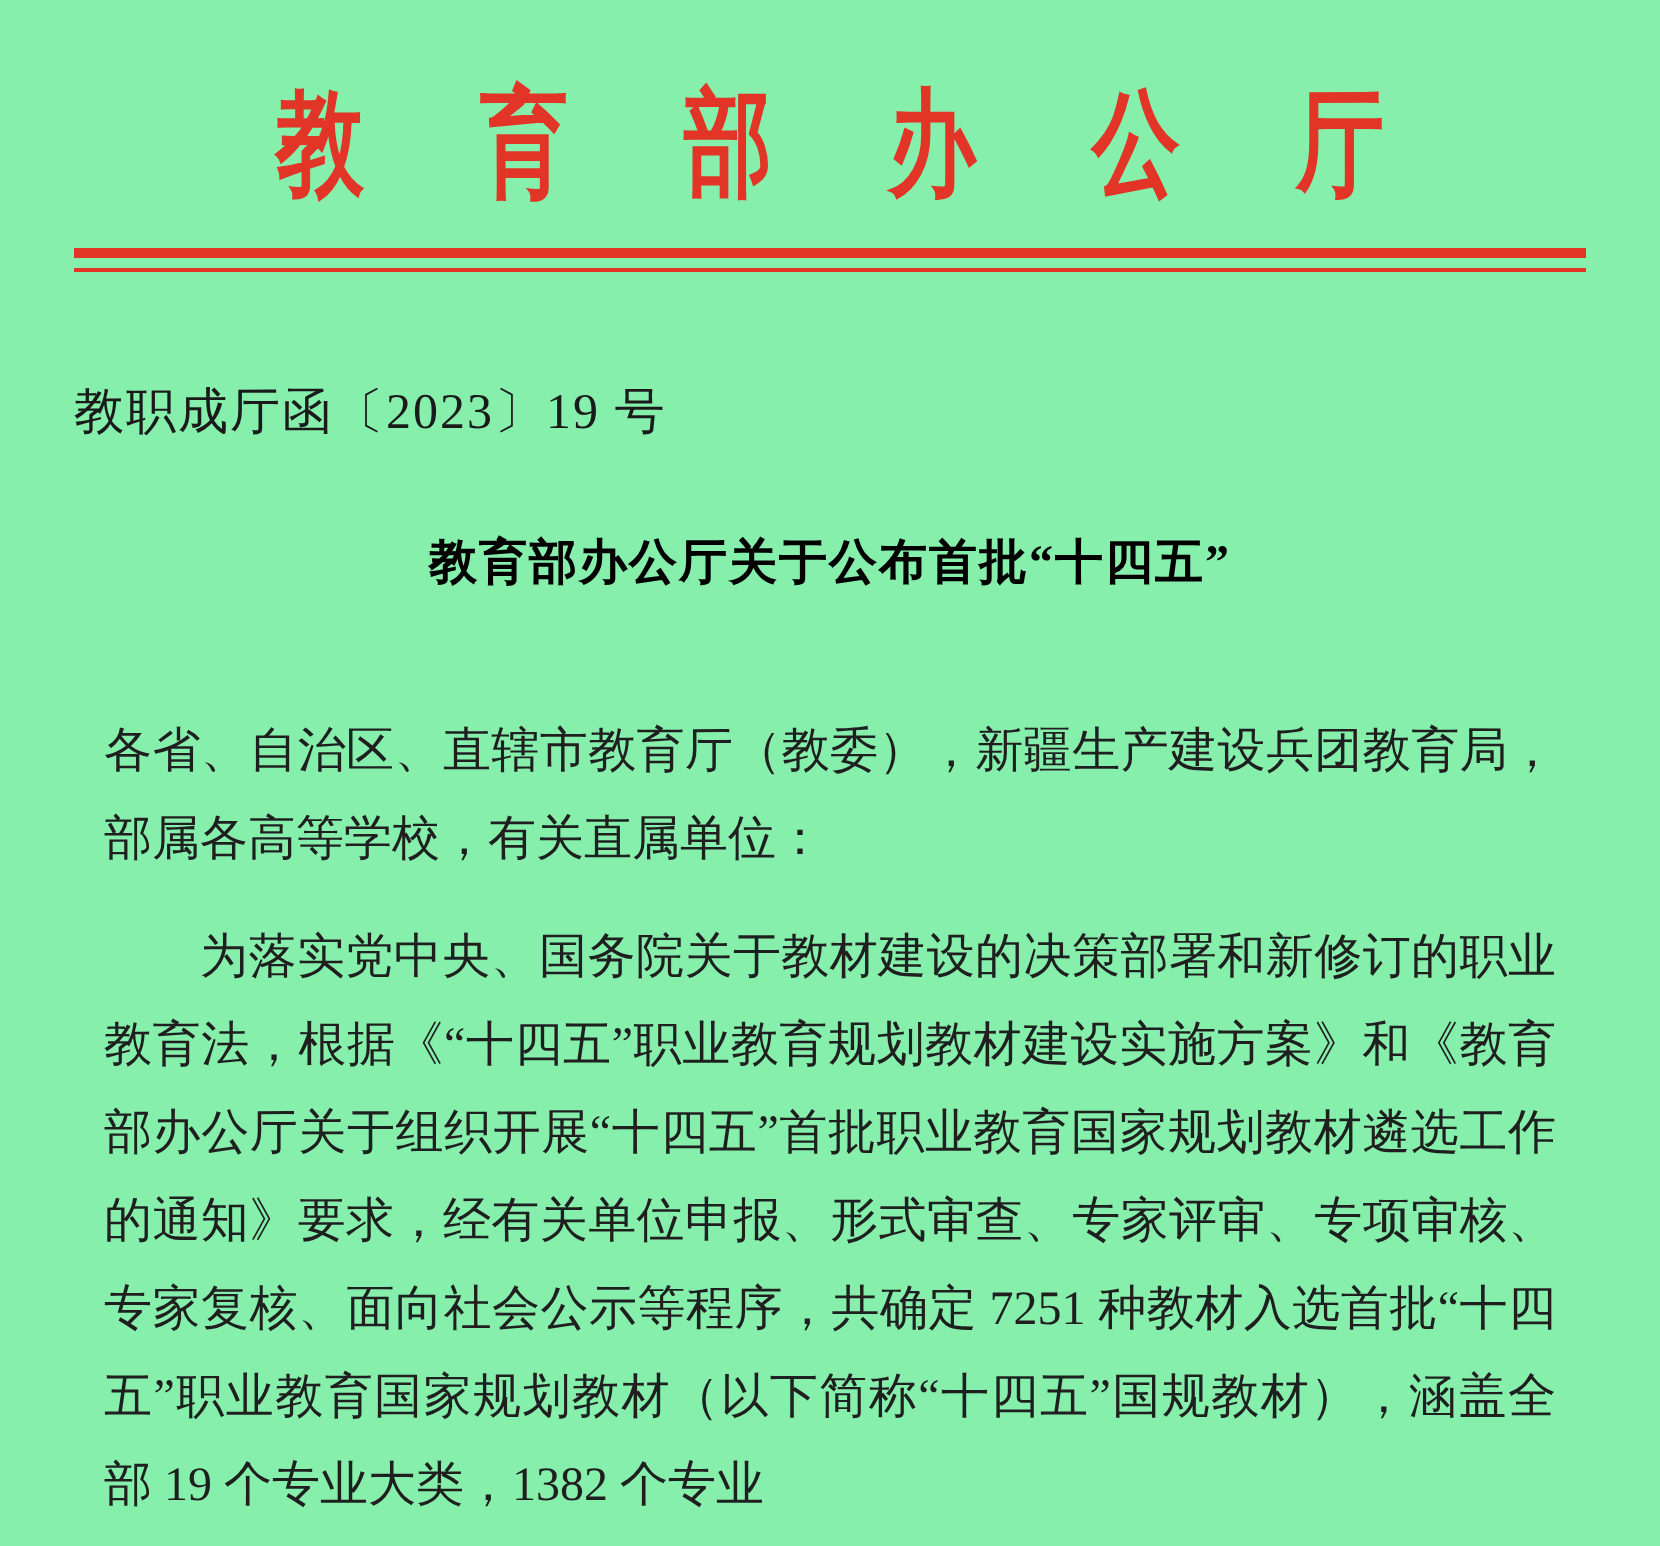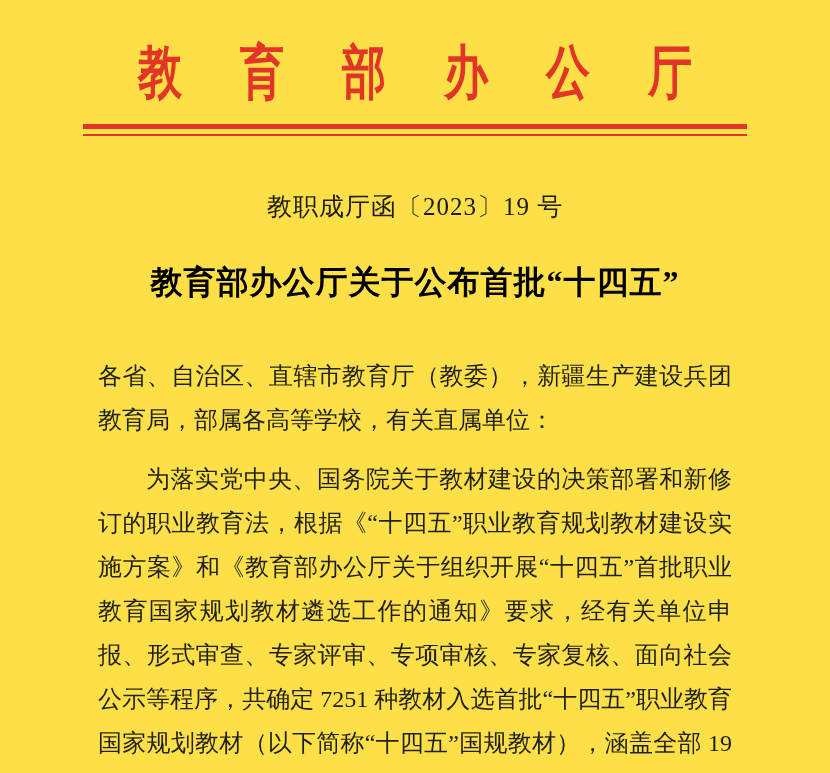--- a/index.html
+++ b/index.html
@@ -4,22 +4,22 @@
 <style>
   :root { --accent: #e23528; --ink: #1f1f1f; }
   html, body { margin: 0; padding: 0; background: #ffffff; }
   body {
     width: 830px; height: 773px; overflow: hidden;
     font-family: "Liberation Serif", "DejaVu Serif", serif;
   }
   .page {
     box-sizing: border-box;
     width: 830px; height: 773px;
-    padding: 0 83px;
-    background: #fde047;
+    padding: 0 37px;
+    background: #86efac;
     overflow: hidden;
   }
   .header {
     margin-top: 30px;
     height: 84px;
     display: flex; align-items: center; justify-content: center;
   }
   .agency {
     color: var(--accent);
     font-size: 44px;
@@ -27,30 +27,30 @@
     letter-spacing: 58px;
     margin-right: -58px;
     white-space: nowrap;
     transform: scaleY(1.32);
     transform-origin: center;
   }
   .rule-thick { height: 5px; background: var(--accent); margin-top: 10px; }
   .rule-thin  { height: 2px; background: var(--accent); margin-top: 5px; }
   .doc-number {
     margin-top: 56px;
-    text-align: center;
+    text-align: left;
     font-size: 25px;
     line-height: 30px;
     letter-spacing: 1px;
     color: #1a1a1a;
   }
   .title {
     margin: 36px 0 0 0;
     text-align: center;
-    font-size: 32px;
+    font-size: 24px;
     line-height: 49px;
     font-weight: bold;
     color: #000000;
   }
   .title-line { display: block; letter-spacing: 1px; white-space: nowrap; }
   .body-text {
     margin-top: 47px;
     font-size: 24px;
     line-height: 44px;
     text-align: justify;

